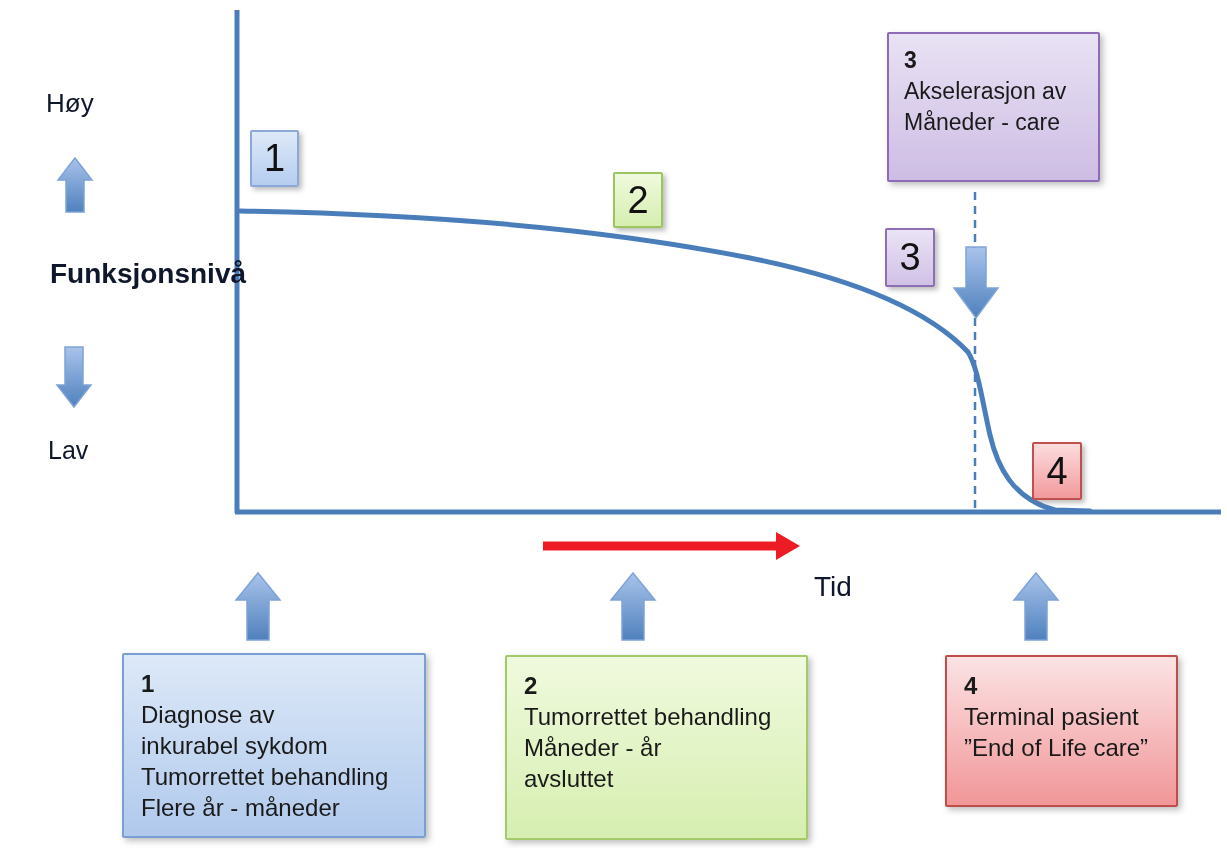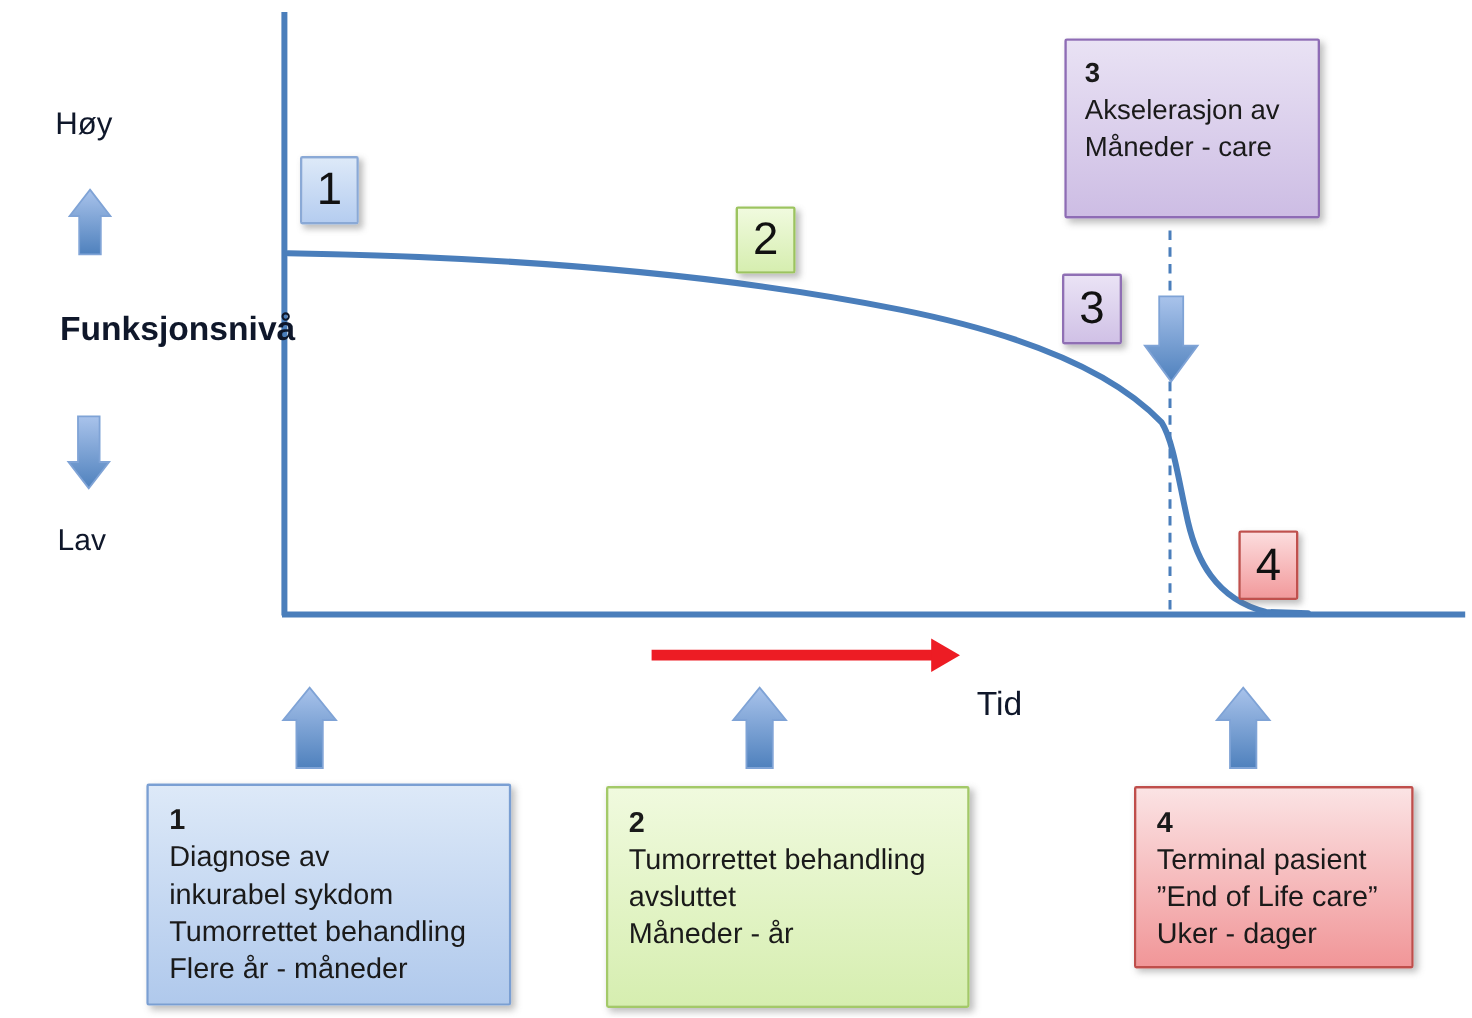--- a/index.html
+++ b/index.html
@@ -133,24 +133,23 @@
     <div class="num">1</div>
     <div>Diagnose av</div>
     <div>inkurabel sykdom</div>
     <div>Tumorrettet behandling</div>
     <div>Flere år - måneder</div>
   </div>
 
   <div class="textbox box-2">
     <div class="num">2</div>
     <div>Tumorrettet behandling</div>
+    <div>Måneder - år</div>
     <div>avsluttet</div>
-    <div>Måneder - år</div>
   </div>
 
   <div class="textbox box-4">
     <div class="num">4</div>
     <div>Terminal pasient</div>
     <div>”End of Life care”</div>
-    <div>Uker - dager</div>
   </div>
 
 </div>
 
 </body></html>

